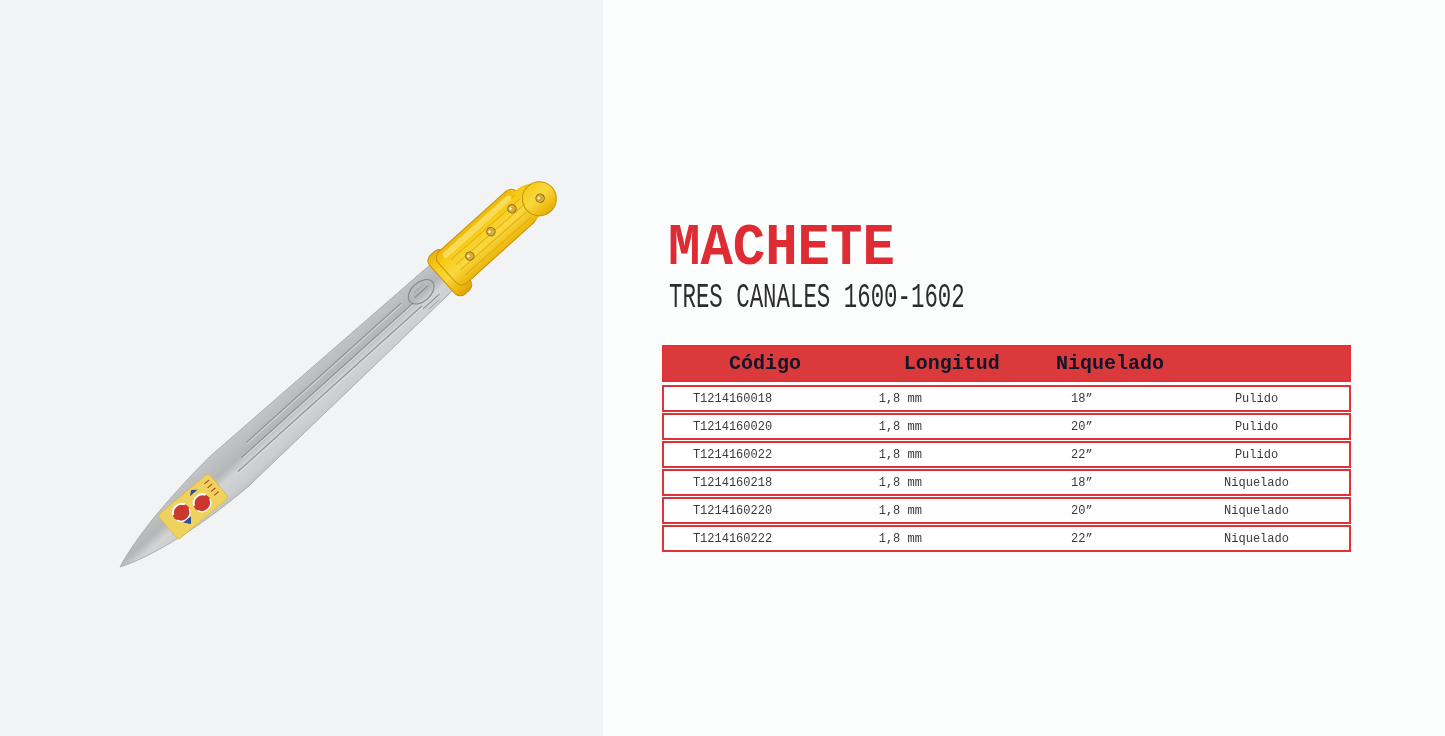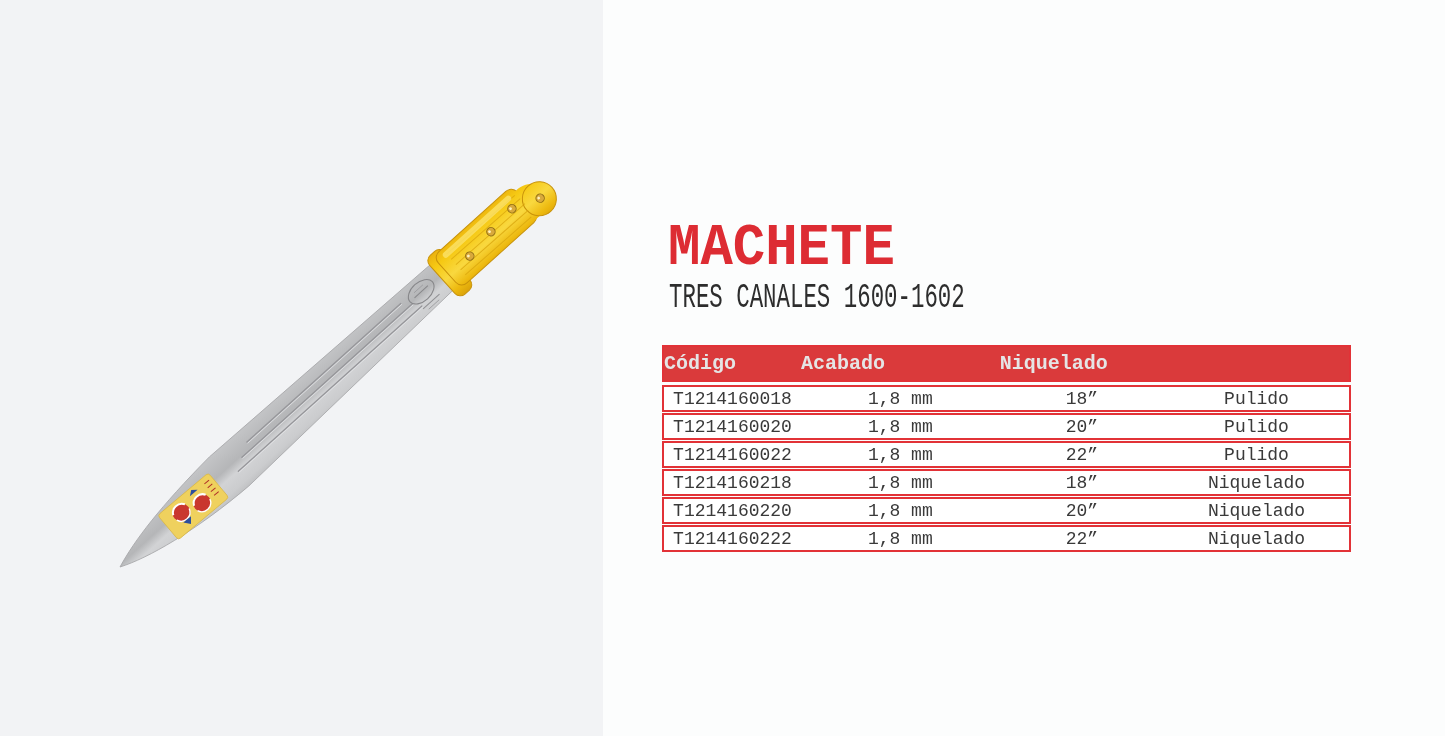--- a/index.html
+++ b/index.html
@@ -32,32 +32,32 @@
   .spec-table{
     position:absolute;left:59px;top:345px;width:689px;
   }
   .thead{
     display:flex;height:37px;align-items:center;
     background:var(--red-header,#DA3A3B);
     border:2px solid var(--red-border,#E23237);
     box-sizing:border-box;
   }
   .th{
-    color:#e5e5e5;font-weight:bold;font-size:20px;text-align:left;
+    color:#0f172a;font-weight:bold;font-size:20px;text-align:right;
   }
   .tbody{margin-top:3px;}
   .trow{
     display:flex;height:27px;align-items:center;
     background:#FFFFFF;
     border:2px solid var(--red-border,#E23237);
     box-sizing:border-box;
     margin-bottom:1px;
   }
   .td{
-    color:var(--ink-cell,#3A3A3A);font-size:18px;text-align:center;
+    color:var(--ink-cell,#3A3A3A);font-size:12px;text-align:center;
     white-space:nowrap;
   }
   .c0{width:20%;}
   .c1{width:29%;}
   .c2{width:24%;}
   .c3{width:27%;}
 </style>
 </head>
 <body>
 
@@ -153,21 +153,21 @@
     </svg>
   </div>
 
   <div class="right-panel">
     <h1 class="product-title">MACHETE</h1>
     <h2 class="product-subtitle">TRES CANALES 1600-1602</h2>
 
     <div class="spec-table">
       <div class="thead">
         <span class="th c0">Código</span>
-        <span class="th c1">Acabado</span>
+        <span class="th c1">Longitud</span>
         <span class="th c2">Niquelado</span>
       </div>
       <div class="tbody">
           <div class="trow">
             <span class="td c0">T1214160018</span>
             <span class="td c1">1,8 mm</span>
             <span class="td c2">18”</span>
             <span class="td c3">Pulido</span>
           </div>
           <div class="trow">

